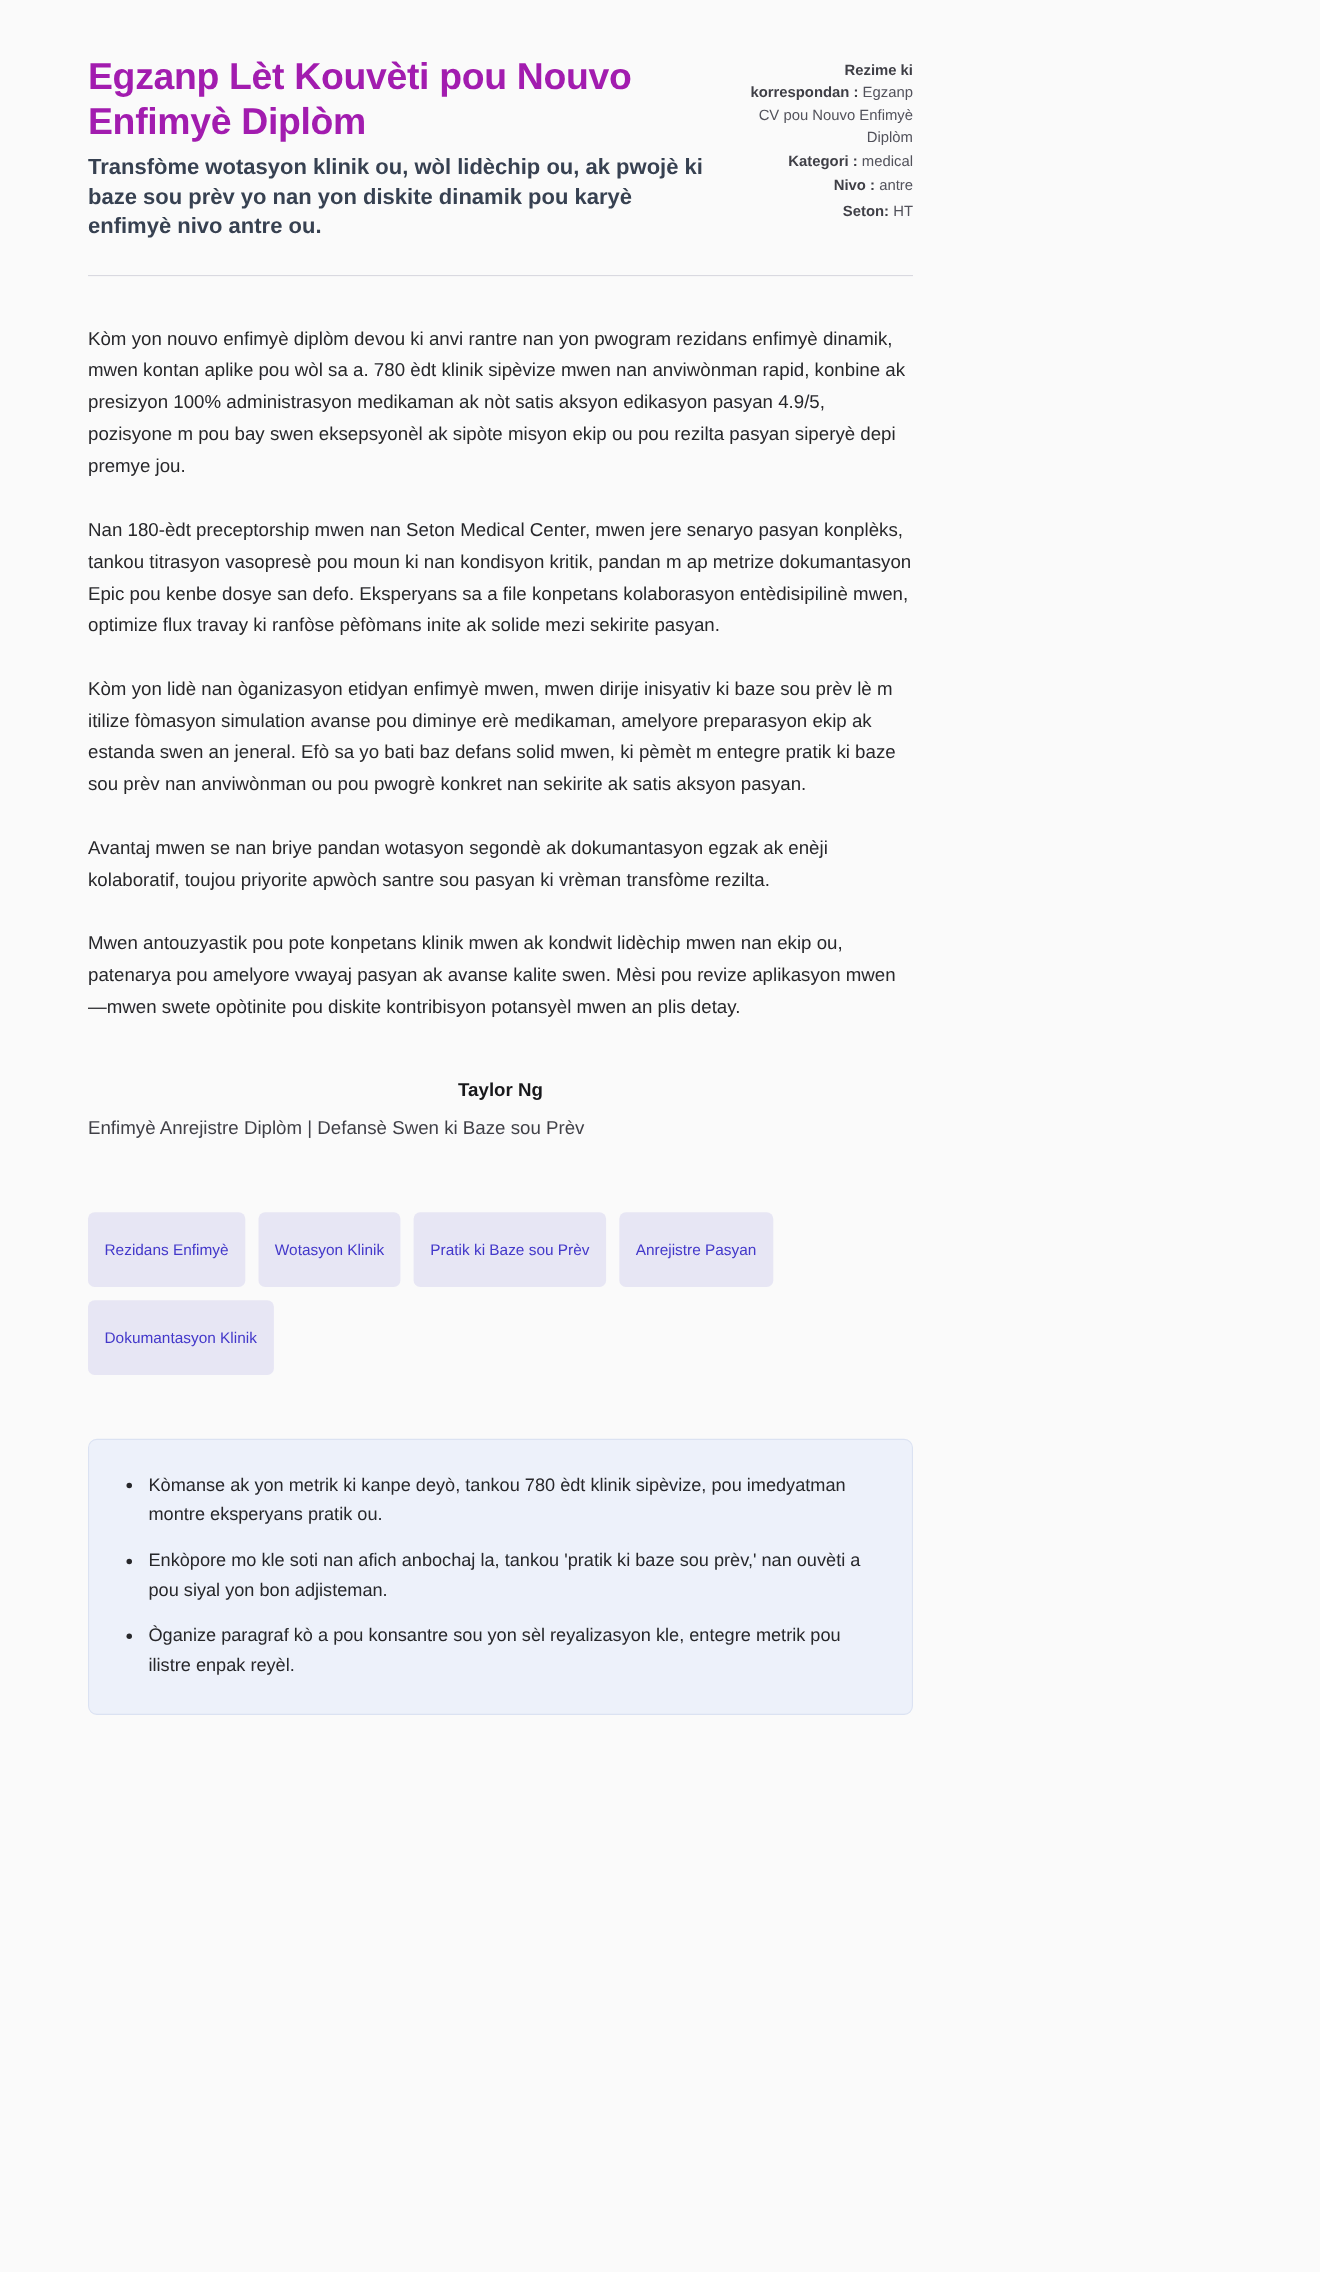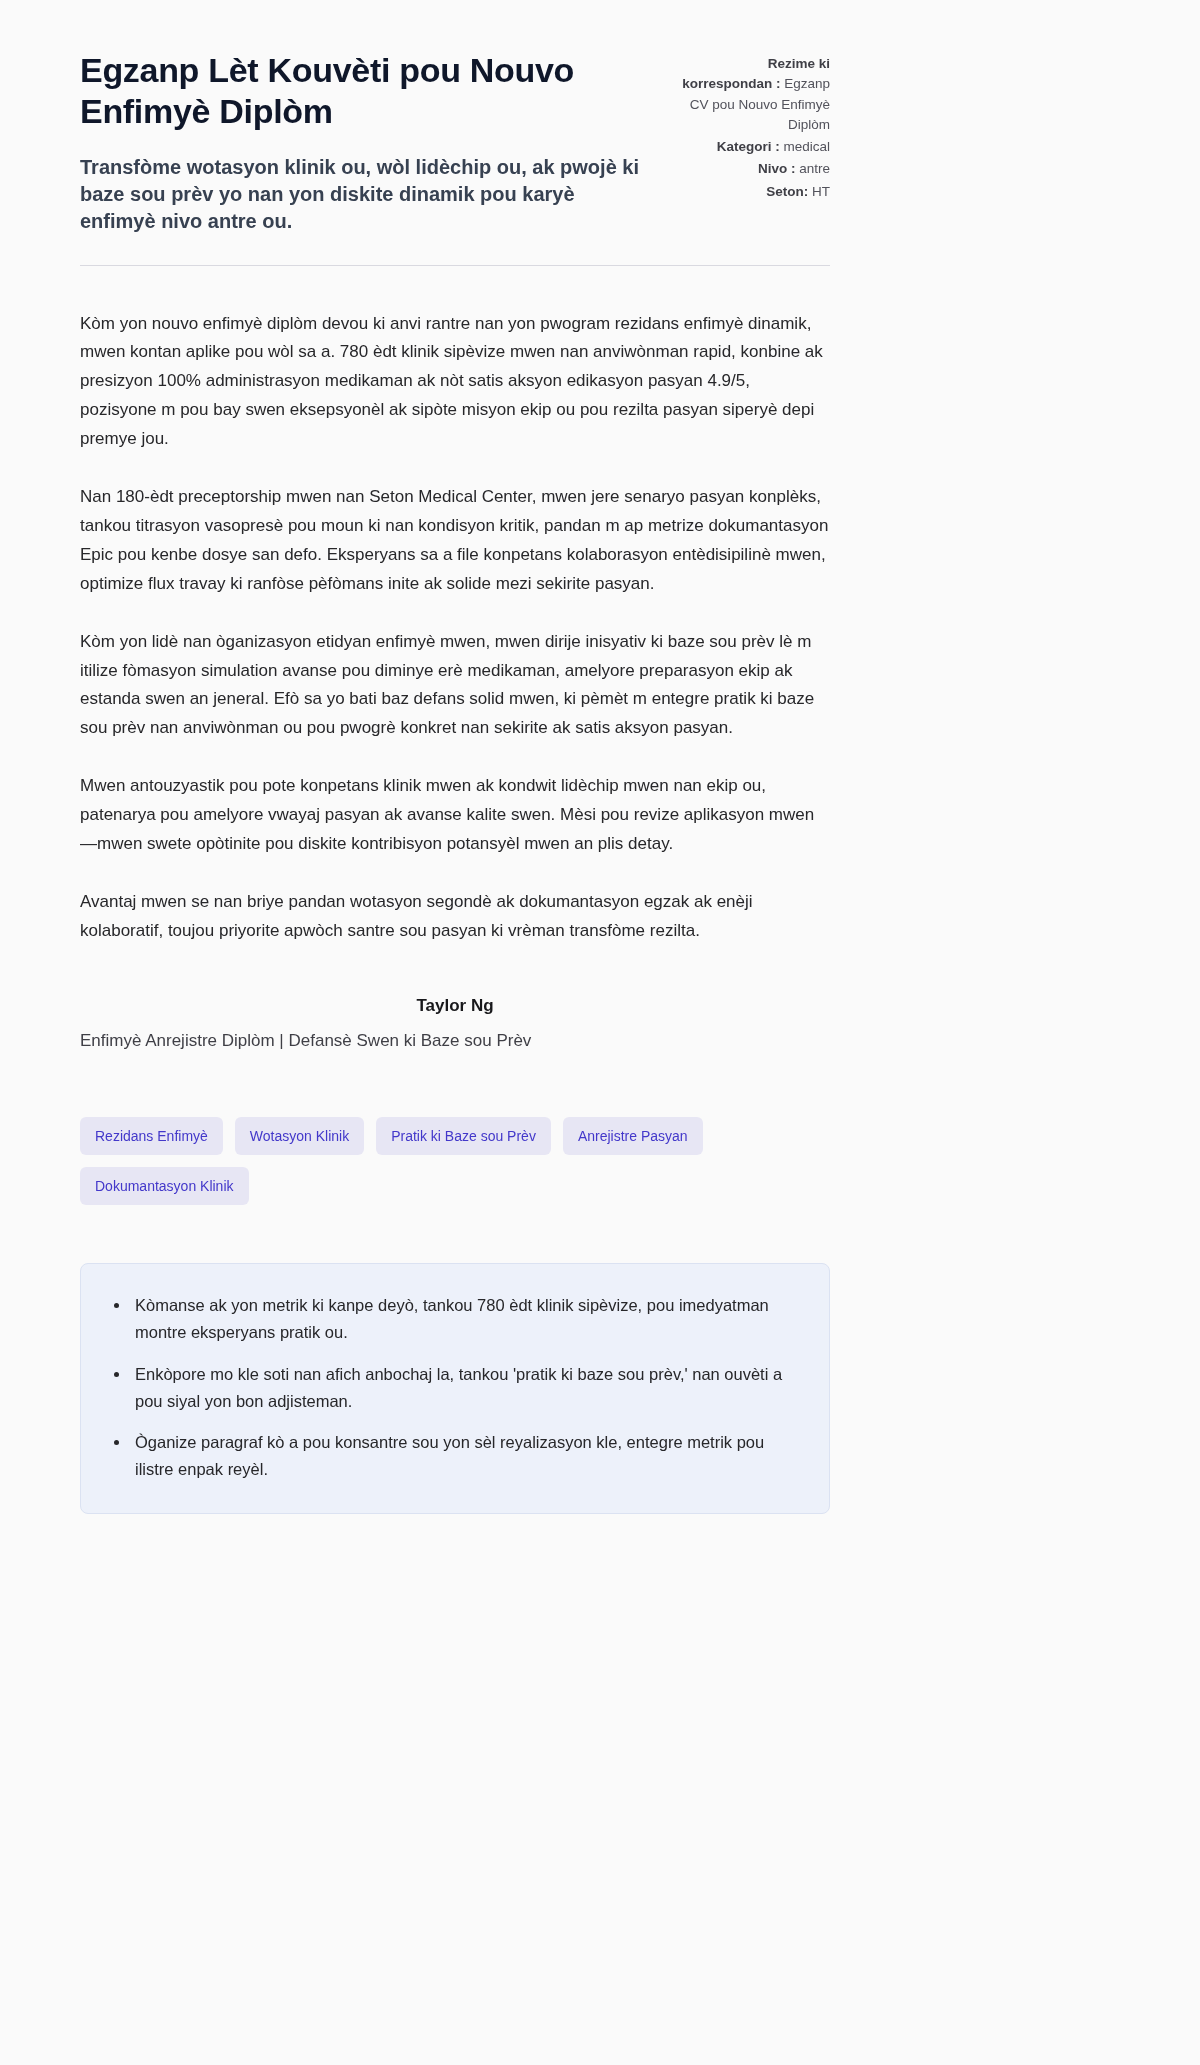--- a/index.html
+++ b/index.html
@@ -14,26 +14,26 @@
     width: 1200px;
     min-height: 2065px;
     padding: 50px 0 120px 80px;
   }
   .container { width: 750px; }
 
   
   .header { display: flex; justify-content: space-between; gap: 30px; }
   .header-main { width: 570px; }
   .page-title {
-    color: #0f172a;
+    color: #a21caf;
     font-size: 34px;
     line-height: 1.2;
     font-weight: 700;
     letter-spacing: -0.3px;
-    margin-bottom: 22px;
+    margin-bottom: 7px;
   }
   .page-subtitle {
     color: #374151;
     font-size: 20px;
     font-weight: 700;
     line-height: 1.35;
   }
   .meta {
     width: 150px;
     flex: none;
@@ -81,21 +81,21 @@
     flex-wrap: wrap;
     gap: 12px;
     width: 720px;
   }
   .tag {
     display: inline-block;
     background: #e7e6f4;
     color: #4338ca;
     font-size: 14px;
     line-height: 1;
-    padding: 12px 15px;
+    padding: 27px 15px;
     border-radius: 6px;
     white-space: nowrap;
     cursor: pointer;
   }
 
   
   .tips-card {
     margin-top: 58px;
     background: #edf1fa;
     border: 1px solid #dbe2f2;
@@ -137,22 +137,22 @@
         <p class="meta-item"><strong>Seton:</strong> <span>HT</span></p>
       </aside>
     </header>
 
     <hr class="divider">
 
     <section class="letter">
       <p>Kòm yon nouvo enfimyè diplòm devou ki anvi rantre nan yon pwogram rezidans enfimyè dinamik, mwen kontan aplike pou wòl sa a. 780 èdt klinik sipèvize mwen nan anviwònman rapid, konbine ak presizyon 100% administrasyon medikaman ak nòt satis aksyon edikasyon pasyan 4.9/5, pozisyone m pou bay swen eksepsyonèl ak sipòte misyon ekip ou pou rezilta pasyan siperyè depi premye jou.</p>
       <p>Nan 180-èdt preceptorship mwen nan Seton Medical Center, mwen jere senaryo pasyan konplèks, tankou titrasyon vasopresè pou moun ki nan kondisyon kritik, pandan m ap metrize dokumantasyon Epic pou kenbe dosye san defo. Eksperyans sa a file konpetans kolaborasyon entèdisipilinè mwen, optimize flux travay ki ranfòse pèfòmans inite ak solide mezi sekirite pasyan.</p>
       <p>Kòm yon lidè nan òganizasyon etidyan enfimyè mwen, mwen dirije inisyativ ki baze sou prèv lè m itilize fòmasyon simulation avanse pou diminye erè medikaman, amelyore preparasyon ekip ak estanda swen an jeneral. Efò sa yo bati baz defans solid mwen, ki pèmèt m entegre pratik ki baze sou prèv nan anviwònman ou pou pwogrè konkret nan sekirite ak satis aksyon pasyan.</p>
+      <p>Avantaj mwen se nan briye pandan wotasyon segondè ak dokumantasyon egzak ak enèji kolaboratif, toujou priyorite apwòch santre sou pasyan ki vrèman transfòme rezilta.</p>
       <p>Mwen antouzyastik pou pote konpetans klinik mwen ak kondwit lidèchip mwen nan ekip ou, patenarya pou amelyore vwayaj pasyan ak avanse kalite swen. Mèsi pou revize aplikasyon mwen—mwen swete opòtinite pou diskite kontribisyon potansyèl mwen an plis detay.</p>
-      <p>Avantaj mwen se nan briye pandan wotasyon segondè ak dokumantasyon egzak ak enèji kolaboratif, toujou priyorite apwòch santre sou pasyan ki vrèman transfòme rezilta.</p>
       <p class="sig-name">Taylor Ng</p>
       <p class="sig-title">Enfimyè Anrejistre Diplòm | Defansè Swen ki Baze sou Prèv</p>
     </section>
 
     <div class="tags">
       <span class="tag">Rezidans Enfimyè</span>
       <span class="tag">Wotasyon Klinik</span>
       <span class="tag">Pratik ki Baze sou Prèv</span>
       <span class="tag">Anrejistre Pasyan</span>
       <span class="tag">Dokumantasyon Klinik</span>

